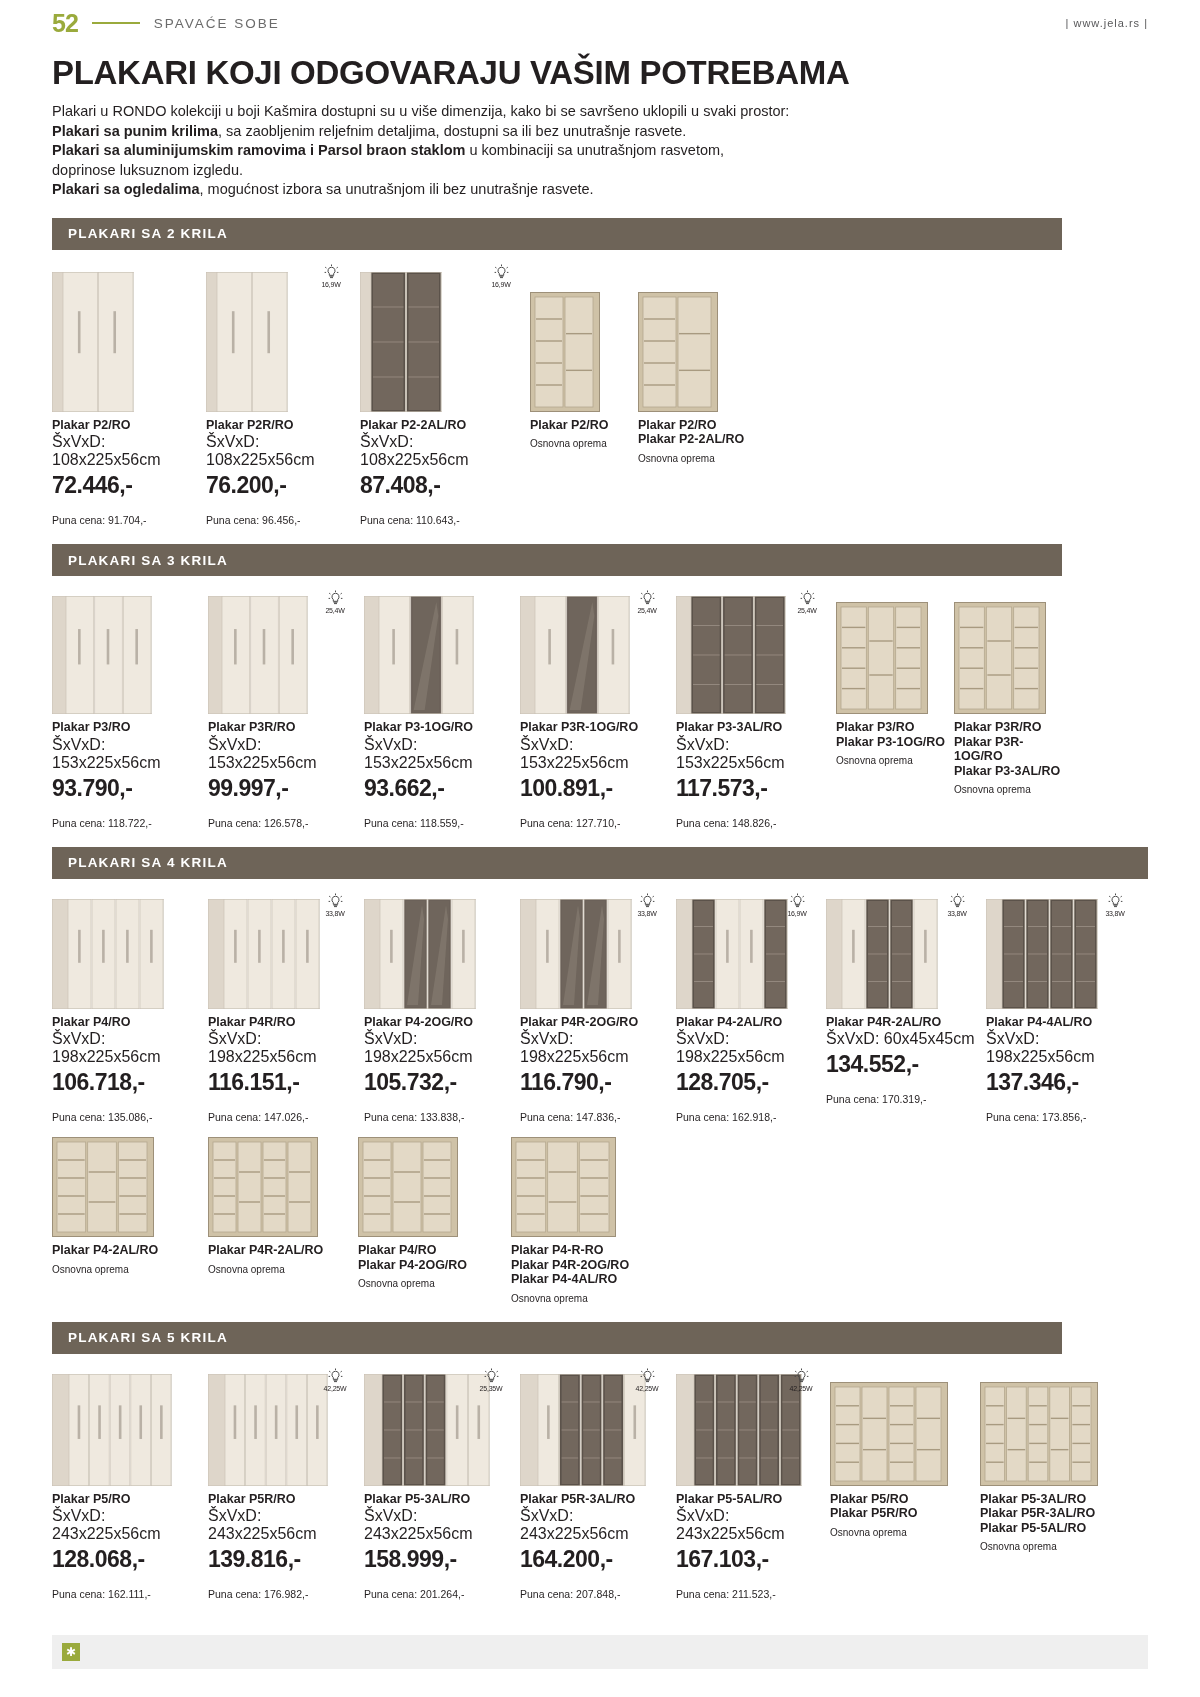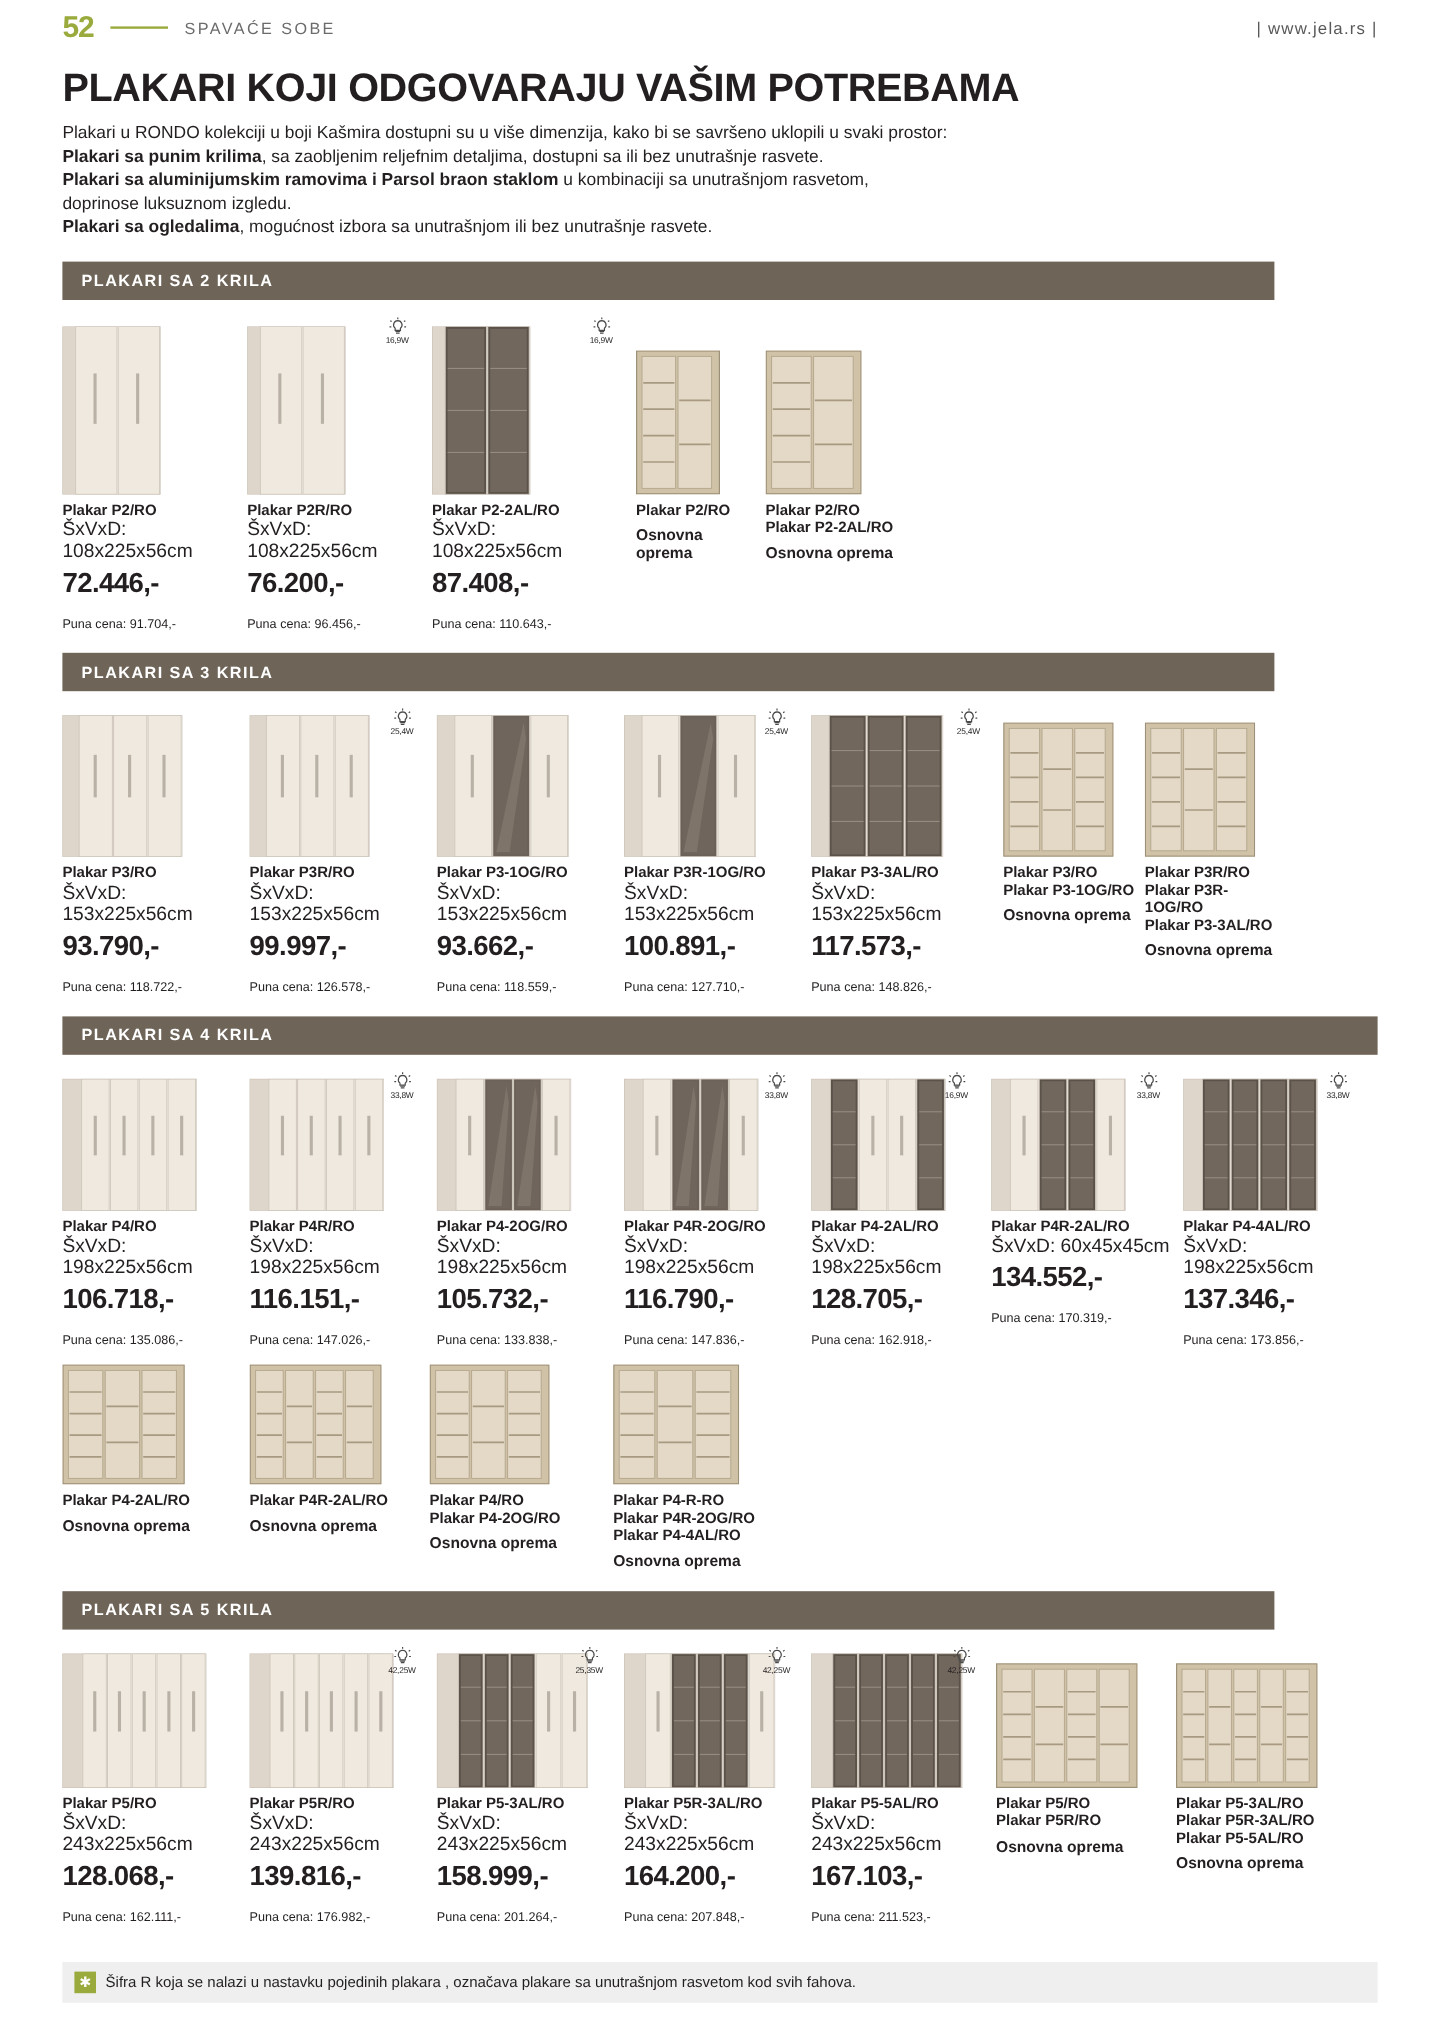--- a/index.html
+++ b/index.html
@@ -12,21 +12,21 @@
     position:relative;
     overflow:hidden;
   }
   .page { position:relative; width:1200px; height:1697px; padding:0 52px; }
 
   
   .topbar { display:flex; align-items:center; height:46px; }
   .pagenum { font-size:25px; font-weight:bold; color:#9aaa3c; letter-spacing:-1px; }
   .rule { width:48px; height:2px; background:#9aaa3c; margin:0 14px; }
   .section-name { font-size:13.5px; letter-spacing:2px; color:#6b6b6b; }
-  .site { margin-left:auto; font-size:14px; color:#58585a; letter-spacing:1px; }
+  .site { margin-left:auto; font-size:11px; color:#58585a; letter-spacing:1px; }
 
   h1.title {
     font-size:33px; font-weight:bold; letter-spacing:-0.3px;
     margin:8px 0 10px 0; color:#231f20;
   }
   .intro { font-size:14.5px; line-height:19.5px; color:#231f20; }
   .intro b { font-weight:bold; }
 
   
   .band {
@@ -41,21 +41,21 @@
   
   .row { display:flex; align-items:flex-start; }
   .cell { margin-right:8px; position:relative; }
 
   .thumb { position:relative; }
   .cap { margin-top:6px; }
   .pname { font-size:12.5px; font-weight:bold; color:#231f20; line-height:14.5px; }
   .dims { font-size:16px; color:#231f20; margin-top:1px; }
   .price { font-size:23px; font-weight:bold; letter-spacing:-0.5px; margin-top:3px; }
   .old { font-size:10.5px; color:#231f20; margin-top:15px; }
-  .basic { font-size:13px; color:#231f20; margin-top:6px;font-weight:bold; }
+  .basic { font-size:10px; color:#231f20; margin-top:6px; }
 
   .lamp { position:absolute; top:2px; right:4px; width:34px; text-align:center; }
   .lamp svg { display:block; margin:0 auto; }
   .lampw { font-size:7px; color:#231f20; letter-spacing:-0.2px; }
 
   
   .note {
     position:absolute; left:52px; right:52px; bottom:28px;
     background:#efefef; height:34px; display:flex; align-items:center;
     padding-left:10px;
@@ -1201,15 +1201,14 @@
             <div>Plakar P5R-3AL/RO</div>
             <div>Plakar P5-5AL/RO</div>
           </div>
           <div class="basic">Osnovna oprema</div>
         </div>
       </div>
     </div>
 
   <div class="note">
     <span class="star">✱</span>
-    <span class="txt">Šifra R koja se nalazi u nastavku pojedinih plakara , označava plakare sa unutrašnjom rasvetom kod svih fahova.</span>
   </div>
 </div>
 
 </body></html>

